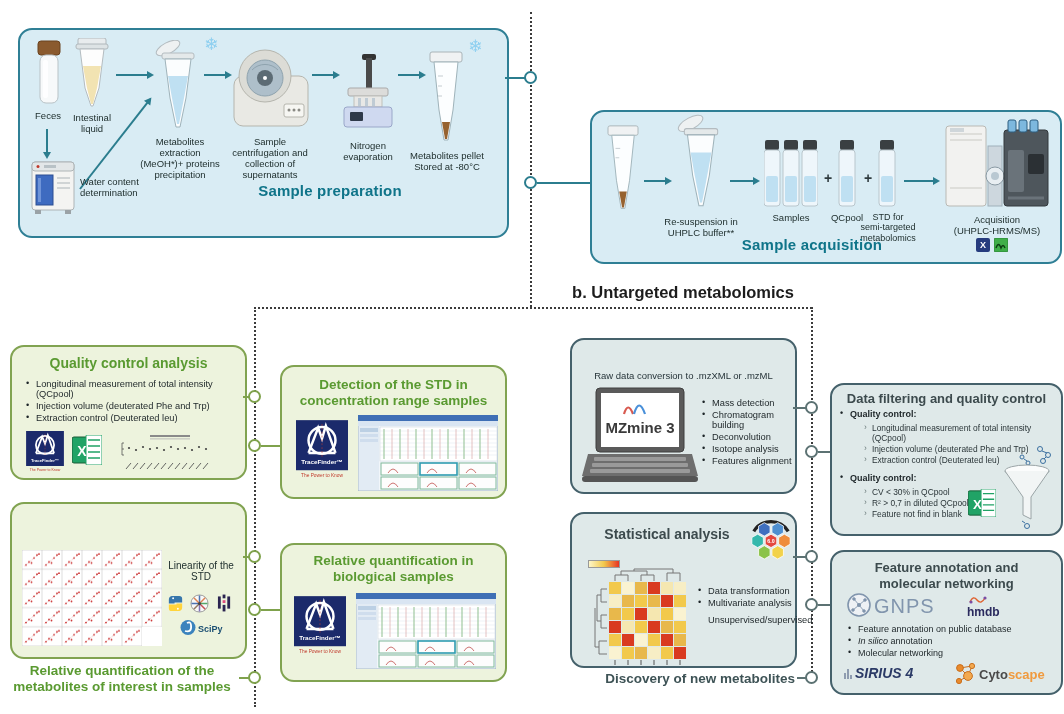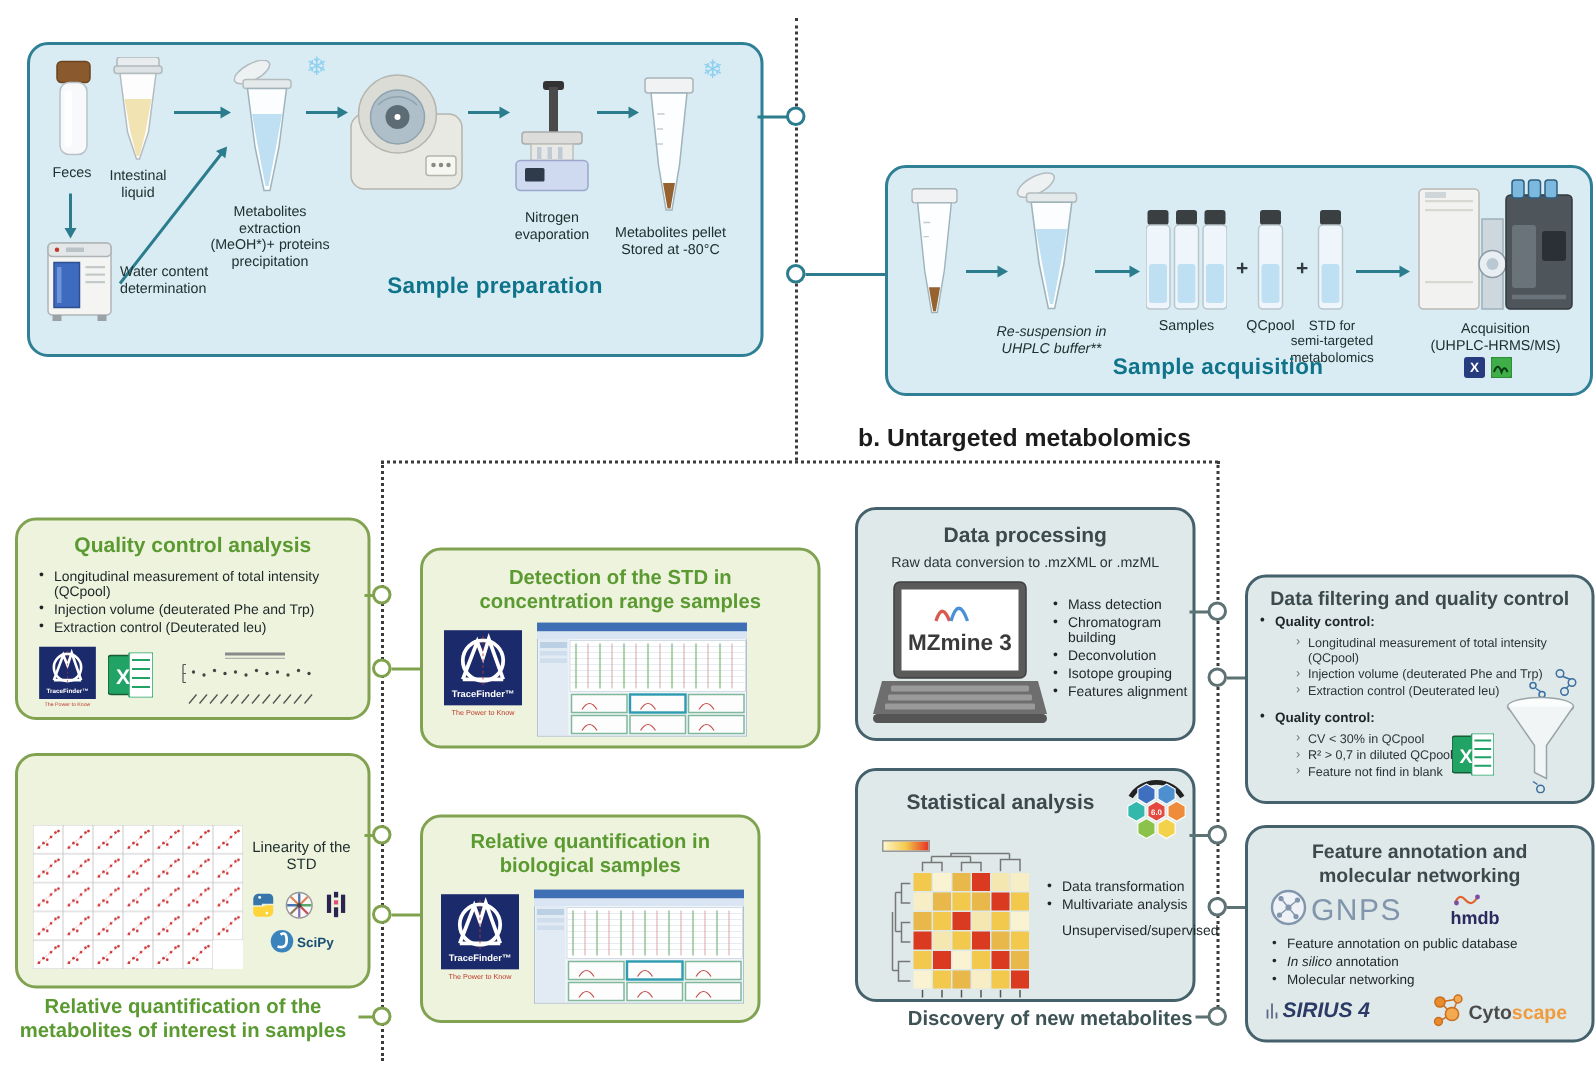--- a/index.html
+++ b/index.html
@@ -85,20 +85,24 @@
       <circle cx="33" cy="28" r="26" fill="#dcdcd6" stroke="#b5b5ad"></circle>
       <circle cx="33" cy="30" r="18" fill="#aebfca" stroke="#8fa3ae"></circle>
       <circle cx="33" cy="30" r="8" fill="#5c6b74"></circle>
       <circle cx="33" cy="30" r="2" fill="#fff"></circle>
       <path d="M20 22 A18 18 0 0 1 46 22" fill="none" stroke="#8fa3ae"></path>
       <rect x="52" y="56" width="20" height="13" rx="2" fill="#f6f6f2" stroke="#b5b5ad"></rect>
       <circle cx="57" cy="62" r="1.5" fill="#8a8a84"></circle>
         <circle cx="62" cy="62" r="1.5" fill="#8a8a84"></circle>
         <circle cx="67" cy="62" r="1.5" fill="#8a8a84"></circle>
     </svg>
+    <div class="abs lbl pre" style="left:198px;top:106px;width:104px;">Sample
+centrifugation and
+collection of
+supernatants</div>
     <div class="arrow" style="left:292px;top:44px;width:26px;"></div>
 
     <svg class="abs" style="left:320px;top:24px;" width="56" height="78" viewBox="0 0 56 78">
       <rect x="22" y="0" width="14" height="6" rx="2" fill="#333"></rect>
       <rect x="26" y="4" width="6" height="32" fill="#4a4a4a"></rect>
       <rect x="8" y="34" width="40" height="8" rx="2" fill="#dcdcda" stroke="#aaa"></rect>
       <rect x="14" y="42" width="28" height="11" fill="#e8e8e6" stroke="#c0c0ba"></rect>
       <rect x="18" y="44" width="3" height="8" fill="#bfcbd4"></rect>
         <rect x="25" y="44" width="3" height="8" fill="#bfcbd4"></rect>
         <rect x="32" y="44" width="3" height="8" fill="#bfcbd4"></rect>
@@ -149,21 +153,21 @@
       <path d="M14 72 L22 72 L19 89 L17 89 Z" fill="#96622f"></path>
       <path d="M10 26 H15 M10 36 H14" stroke="#c4ccd0" stroke-width="1"></path>
     </svg>
     <div class="arrow" style="left:52px;top:68px;width:26px;"></div>
     <svg class="abs" style="left:84px;top:2px;" width="50" height="98" viewBox="0 0 48 92">
       <ellipse cx="14" cy="8" rx="13" ry="5.5" fill="#eef1f2" stroke="#b4bcc0" transform="rotate(-28 14 8)"></ellipse>
       <rect x="8" y="13" width="32" height="6" rx="2" fill="#e4e9ea" stroke="#b4bcc0"></rect>
       <path d="M11 19 L37 19 L32 58 L26 87 L22 87 L16 58 Z" fill="#fbfdfe" stroke="#9fb3ba"></path>
       <path d="M14 36 L34 36 L30 58 L25 84 L23 84 L18 58 Z" fill="#bfe0f2"></path>
     </svg>
-    <div class="abs lbl pre" style="left:60px;top:104px;width:98px;font-style:italic;">Re-suspension in
+    <div class="abs lbl pre" style="left:60px;top:104px;width:98px;">Re-suspension in
 UHPLC buffer**</div>
     <div class="arrow" style="left:138px;top:68px;width:28px;"></div>
     <svg class="abs" style="left:172px;top:28px;" width="54" height="68" viewBox="0 0 54 68">
       <g>
           <rect x="1" y="0" width="14" height="10" rx="2" fill="#3a3f42"></rect>
           <rect x="0" y="10" width="16" height="56" rx="3" fill="#eef6fb" stroke="#b9c6cc"></rect>
           <rect x="2" y="36" width="12" height="26" rx="2" fill="#bfe0f2"></rect>
         </g>
       <g>
           <rect x="20" y="0" width="14" height="10" rx="2" fill="#3a3f42"></rect>
@@ -318,21 +322,21 @@
         </g>
       <rect x="6" y="7" width="3" height="3" fill="#e04c7c"></rect>
     </svg>
     <svg class="abs" style="left:168px;top:115px;" width="48" height="17" viewBox="0 0 48 17">
       <circle cx="8" cy="8.5" r="7.5" fill="#3b83bd"></circle>
       <path d="M5 12 q7 2 6 -6 q-0.5 -4 -4 -2" fill="none" stroke="#ffffff" stroke-width="1.8"></path>
       <text x="18" y="12.5" font-size="9" font-weight="bold" fill="#1b4f72">SciPy</text>
     </svg>
   </div>
 
-  <div class="abs box-green" style="left:280px;top:365px;width:223px;height:130px;padding-left:40px;">
+  <div class="abs box-green" style="left:280px;top:365px;width:223px;height:130px;">
     <div class="abs title-green pre" style="left:0;top:10px;width:100%;text-align:center;font-size:13.5px;line-height:1.15;">Detection of the STD in
 concentration range samples</div>
     <svg class="abs" style="left:14px;top:52px;" width="52" height="62" viewBox="0 0 54 62">
       <rect x="0" y="0" width="54" height="52" fill="#1b2a6b"></rect>
       <circle cx="27" cy="21" r="14" fill="none" stroke="#fff" stroke-width="2.6"></circle>
       <path d="M13 34 L23 8 L27 19 L31 6 L41 34 M13 34 H41" fill="none" stroke="#fff" stroke-width="2.6"></path>
       <path d="M27 4 V38" stroke="#c0392b" stroke-width="0.6" stroke-dasharray="2,2"></path>
       <text x="27" y="46" text-anchor="middle" font-size="6.5" font-weight="bold" fill="#ffffff">TraceFinder™</text>
       <text x="27" y="59" text-anchor="middle" font-size="5" fill="#c0392b">The Power to Know</text>
     </svg>
@@ -417,41 +421,40 @@
   <div class="stub green" style="left:261px;top:445px;width:19px;"></div>
   <div class="cc green" style="left:248px;top:439px;"></div>
   <div class="stub green" style="left:243px;top:556px;width:7px;"></div>
   <div class="cc green" style="left:248px;top:550px;"></div>
   <div class="stub green" style="left:261px;top:609px;width:19px;"></div>
   <div class="cc green" style="left:248px;top:603px;"></div>
   <div class="stub green" style="left:239px;top:677px;width:10px;"></div>
   <div class="cc green" style="left:248px;top:671px;"></div>
 
   <div class="abs box-gray" style="left:570px;top:338px;width:223px;height:152px;">
-    <div class="abs title-dark" style="left:0;top:8px;width:100%;text-align:center;font-size:14px;">Data processing</div>
     <div class="abs" style="left:0;top:30px;width:100%;text-align:center;font-size:9.5px;color:#27353a;">Raw data conversion to .mzXML or .mzML</div>
     <svg class="abs" style="left:10px;top:46px;" width="116" height="100" viewBox="0 0 116 100">
       <rect x="14" y="2" width="88" height="64" rx="4" fill="#5a5a5a" stroke="#3f3f3f"></rect>
       <rect x="19" y="7" width="78" height="54" fill="#ffffff"></rect>
       <path d="M42 28 q4 -13 9 0" fill="none" stroke="#d85a50" stroke-width="2.2"></path>
       <path d="M52 28 q5 -17 11 0" fill="none" stroke="#4a90d9" stroke-width="2.2"></path>
       <text x="58" y="47" text-anchor="middle" font-size="15" font-weight="bold" fill="#3a3a3a">MZmine 3</text>
       <path d="M6 68 L110 68 L116 90 L0 90 Z" fill="#6e6e6e"></path>
       <g fill="#9a9a9a">
         <rect x="12" y="71" width="92" height="4" rx="1"></rect>
           <rect x="10" y="77" width="96" height="4" rx="1"></rect>
           <rect x="8" y="83" width="100" height="4" rx="1"></rect>
       </g>
       <rect x="0" y="90" width="116" height="6" rx="3" fill="#555"></rect>
     </svg>
     <ul class="main abs" style="left:130px;top:58px;width:92px;font-size:9.3px;">
       <li>Mass detection</li>
       <li>Chromatogram building</li>
       <li>Deconvolution</li>
-      <li>Isotope grouping</li>
+      <li>Isotope analysis</li>
       <li>Features alignment</li>
     </ul>
   </div>
 
   <div class="abs box-gray" style="left:830px;top:383px;width:229px;height:149px;">
     <div class="abs title-dark" style="left:0;top:6px;width:100%;text-align:center;font-size:13px;">Data filtering and quality control</div>
     <ul class="main abs" style="left:8px;top:24px;width:200px;font-size:9px;">
       <li style="font-weight:bold;">Quality control:</li>
     </ul>
     <ul class="sub abs" style="left:20px;top:37px;width:192px;font-size:8.4px;">

